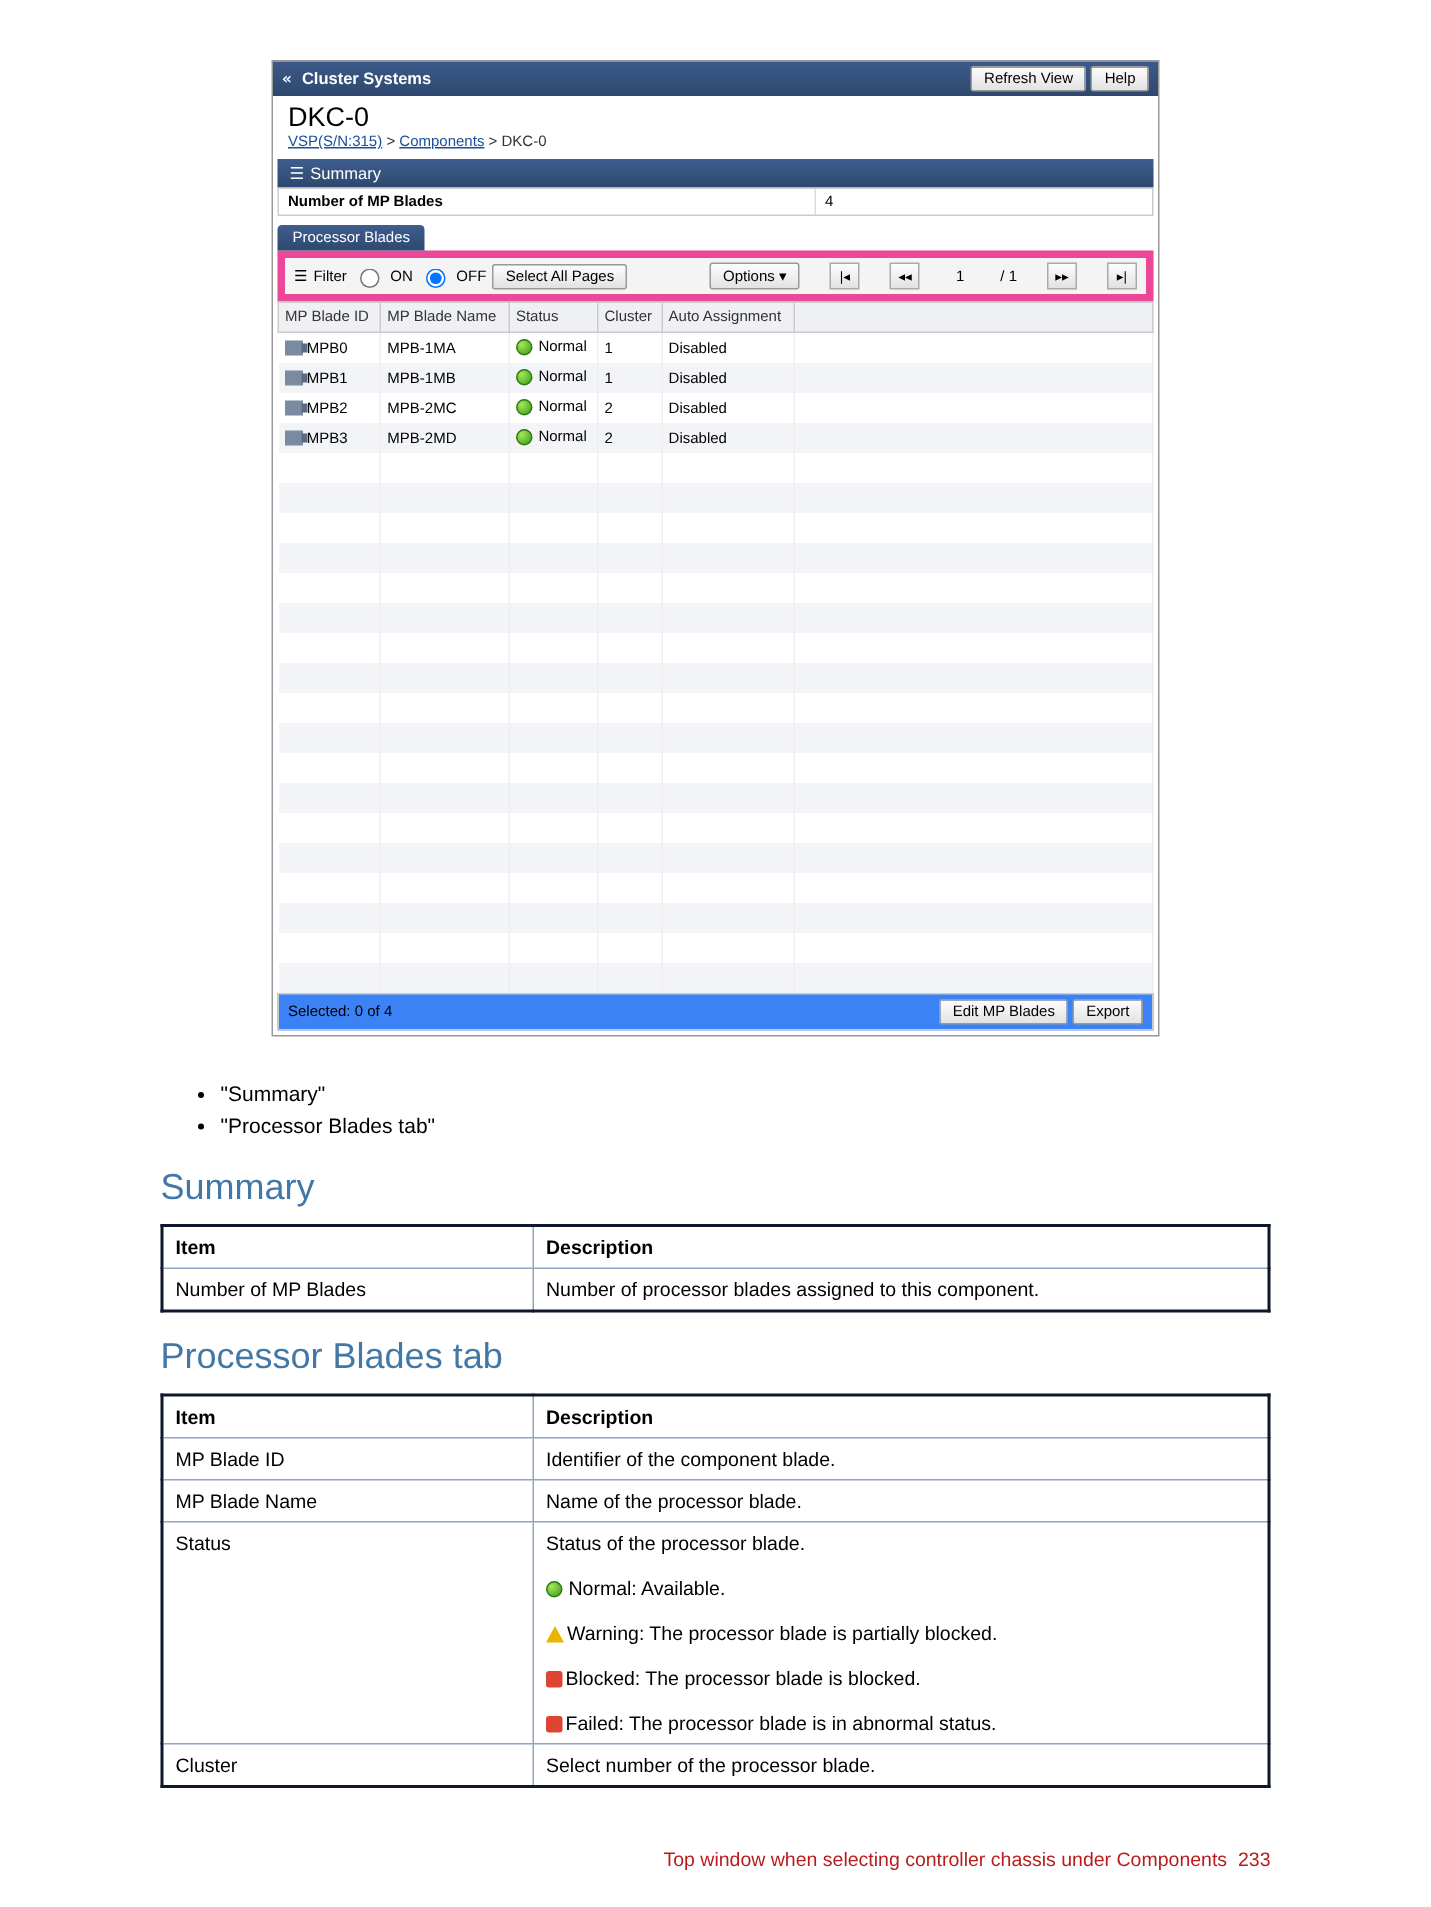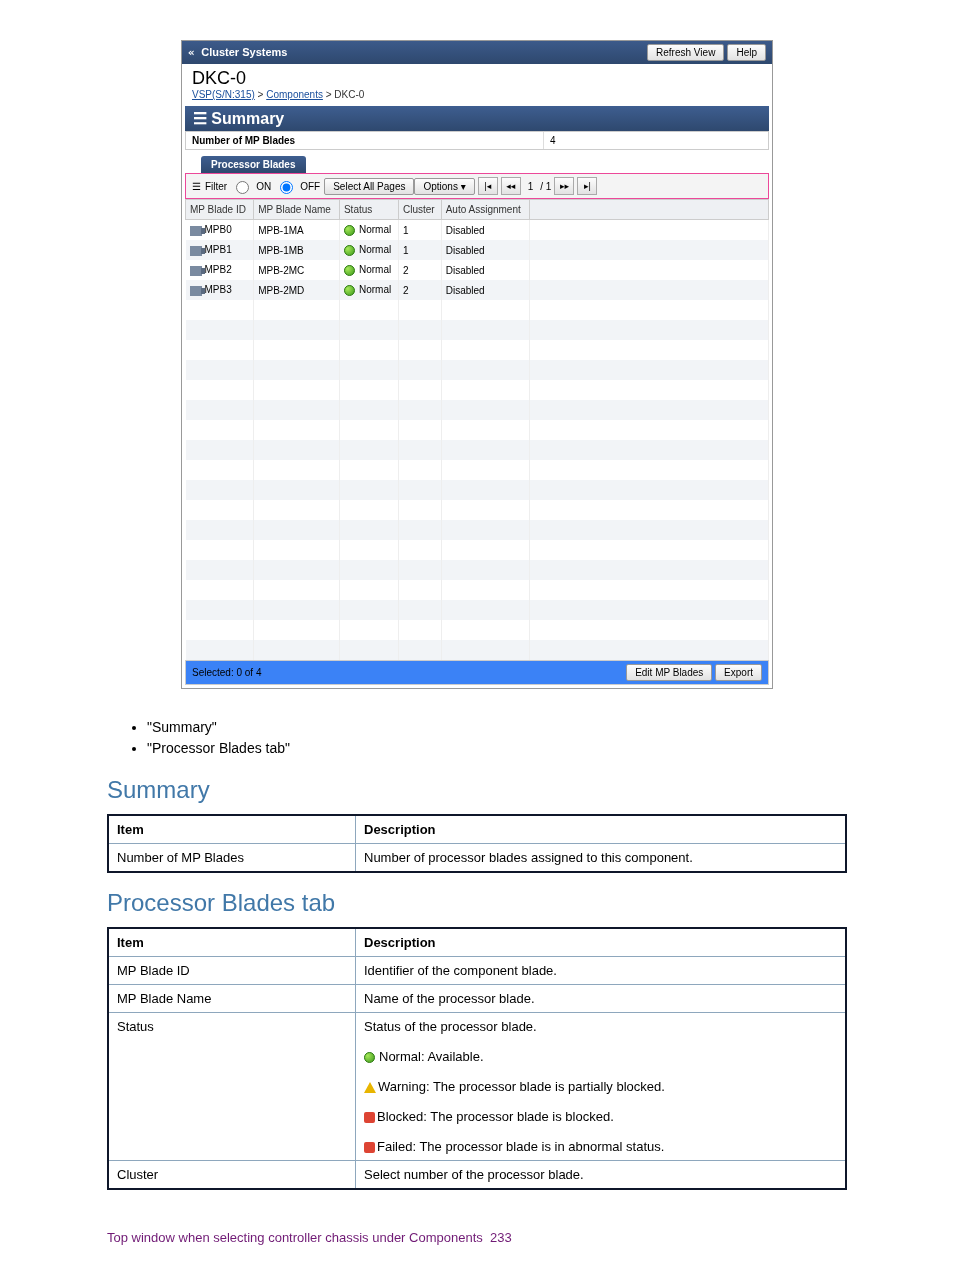--- a/index.html
+++ b/index.html
@@ -3,47 +3,47 @@
 <meta charset="utf-8">
 <style>
   body{margin:0;padding:40px;font-family:Arial,Helvetica,sans-serif;font-size:11px;color:#000;background:#fff}
   .screenshot{width:590px;margin:0 auto;border:1px solid #999}
   .topbar{background:linear-gradient(#3c5a8a,#2e486e);color:#fff;padding:3px 6px;display:flex;align-items:center;justify-content:space-between;font-size:11px}
   .topbar-left{font-weight:bold}
   .btn{background:linear-gradient(#fdfdfd,#e2e2e2);border:1px solid #999;padding:2px 8px;font-size:10px;cursor:pointer;border-radius:2px}
   .title{font-size:18px;padding:4px 10px 0 10px;font-family:Arial}
   .breadcrumb{padding:0 10px 6px 10px;font-size:10px;color:#333}
   .breadcrumb a{color:#1a4f9c;}
-  .summary-bar{background:linear-gradient(#3e5e90,#2e486e);color:#fff;padding:3px 8px;font-size:16px;font-weight:bold;margin:0 3px}
+  .summary-bar{background:linear-gradient(#3e5e90,#2e486e);color:#fff;padding:3px 8px;font-size:11px;font-weight:normal;margin:0 3px}
   .summary-row{display:flex;border:1px solid #ccc;margin:0 3px;font-size:10px}
   .summary-row div{padding:3px 6px}
   .summary-row .lab{width:345px;font-weight:bold;border-right:1px solid #ddd}
-  .tab{display:inline-block;background:linear-gradient(#3e5e90,#2e486e);color:#fff;padding:3px 10px;font-size:10px;font-weight:bold;margin:6px 0 0 19px;border-radius:3px 3px 0 0}
-  .toolbar{display:flex;align-items:center;padding:3px 6px;border:1px solid #ec4899;margin:0 3px;background:#f4f4f4;font-size:10px}
+  .tab{display:inline-block;background:linear-gradient(#3e5e90,#2e486e);color:#fff;padding:3px 10px;font-size:10px;font-weight:normal;margin:6px 0 0 3px;border-radius:3px 3px 0 0}
+  .toolbar{display:flex;align-items:center;justify-content:space-between;padding:3px 6px;border:5px solid #ec4899;margin:0 3px;background:#f4f4f4;font-size:10px}
   .toolbar-left{display:flex;align-items:center;gap:4px}
-  .toolbar-right{display:flex;align-items:center;gap:3px}
+  .toolbar-right{display:flex;align-items:center;gap:20px}
   .pgbtn{background:linear-gradient(#fdfdfd,#e2e2e2);border:1px solid #aaa;width:18px;height:16px;font-size:9px;display:inline-flex;align-items:center;justify-content:center;cursor:pointer}
   table.grid{width:calc(100% - 6px);margin:0 3px;border-collapse:collapse;font-size:10px}
   table.grid th{background:#eef0f3;border:1px solid #ccc;padding:4px 4px;text-align:left;font-weight:normal;color:#333}
   table.grid td{border-right:1px solid #eee;padding:3px 4px;height:14px}
   table.grid tr:nth-child(even) td{background:#f2f4f7}
   .status-dot{display:inline-block;width:9px;height:9px;border-radius:50%;background:radial-gradient(circle at 30% 30%,#a6e85a,#3c9a1a);margin-right:4px;vertical-align:middle;border:1px solid #2d7a12}
   .blade-icon{display:inline-block;width:12px;height:10px;background:#7a8aa0;margin-right:3px;vertical-align:middle;position:relative}
   .blade-icon::after{content:"";position:absolute;right:-3px;top:2px;width:4px;height:6px;background:#5a6a80}
   .footer-bar{display:flex;justify-content:space-between;align-items:center;background:#3b82f6;border:1px solid #ccc;margin:0 3px 3px 3px;padding:3px 6px;font-size:10px}
   .doc{width:740px;margin:30px auto 0 auto;font-family:"Segoe UI",Arial,sans-serif}
   .doc ul{margin:10px 0 20px 40px;padding:0}
   .doc li{font-size:14px;margin:5px 0}
   .doc h2{color:#4178a8;font-weight:normal;font-size:24px;margin:16px 0 10px 0}
   table.doc-table{width:100%;border-collapse:collapse;border:2px solid #0f172a}
   table.doc-table th{background:#fff;border:1px solid #8ea7bd;padding:6px 8px;text-align:left;font-size:13px}
   table.doc-table td{border:1px solid #8ea7bd;padding:6px 8px;font-size:13px;vertical-align:top}
   .warn-icon{display:inline-block;width:0;height:0;border-left:6px solid transparent;border-right:6px solid transparent;border-bottom:11px solid #e8b500;vertical-align:middle;margin-right:2px;position:relative}
   .err-icon{display:inline-block;width:11px;height:11px;background:#d43; border-radius:2px;vertical-align:middle;margin-right:2px;position:relative}
-  .pagefoot{width:740px;margin:40px auto 16px auto;text-align:left;font-size:13px;color:#701a75}
+  .pagefoot{width:740px;margin:40px auto 16px auto;text-align:right;font-size:13px;color:#b91c1c}
   .chevrons{font-family:monospace}
   .collapse-icon{display:inline-block;margin-right:4px}
 </style>
 </head>
 <body>
 
 <div class="screenshot">
   <div class="topbar">
     <span class="topbar-left"><span class="chevrons">« </span><span>Cluster Systems</span></span>
     <span>

